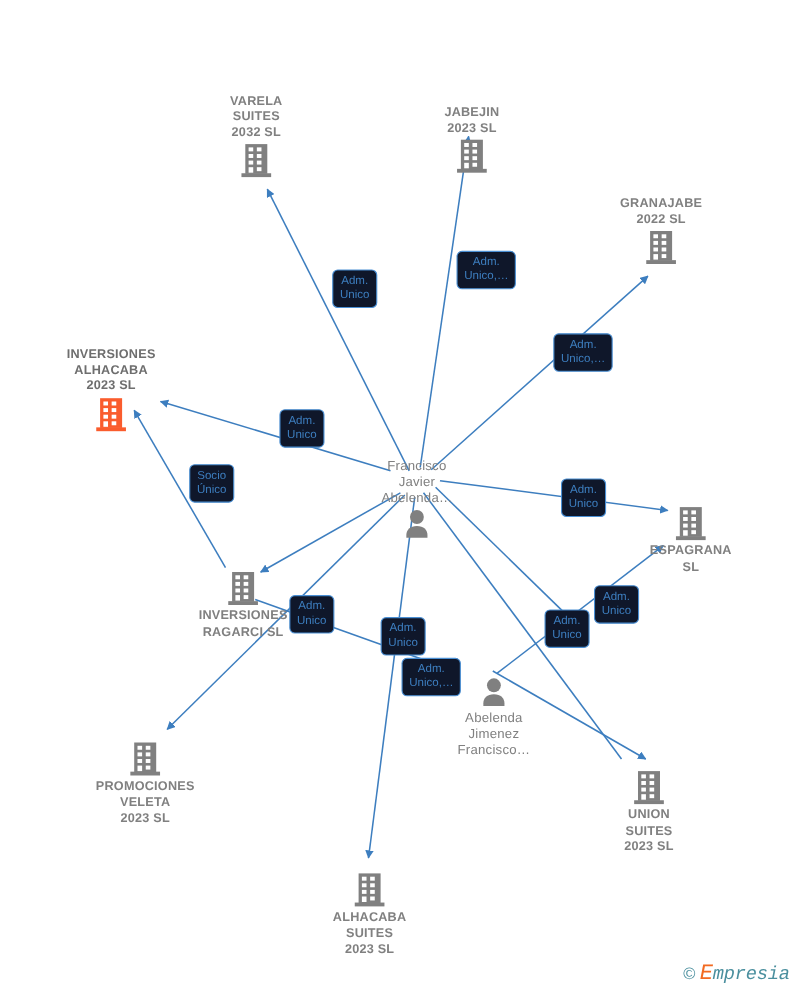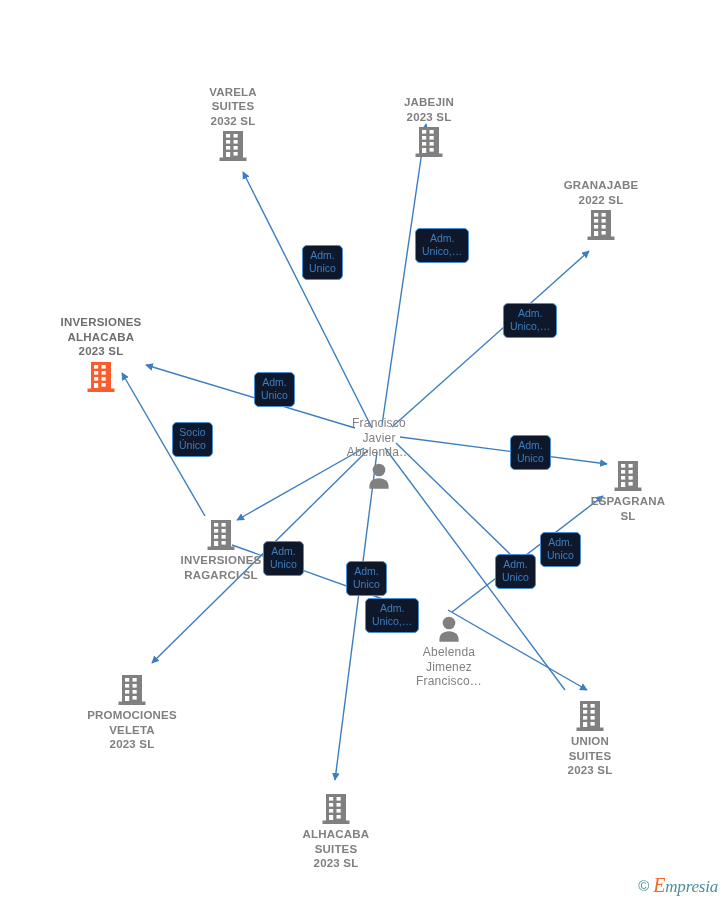--- a/index.html
+++ b/index.html
@@ -82,21 +82,21 @@
     display: flex;
     align-items: center;
     gap: 4px;
     font-size: 17px;
   }
   #watermark .copy {
     color: #4a8f9e;
     font-size: 15px;
   }
   #watermark .brand {
-    font-family: Liberation Serif, serif;
+    font-family: Liberation Mono, monospace;
     font-style: italic;
     font-size: 17px;
     color: #4a8f9e;
     letter-spacing: -0.2px;
   }
   #watermark .brand .e {
     color: #f26a21;
     font-size: 20px;
   }
 </style>

